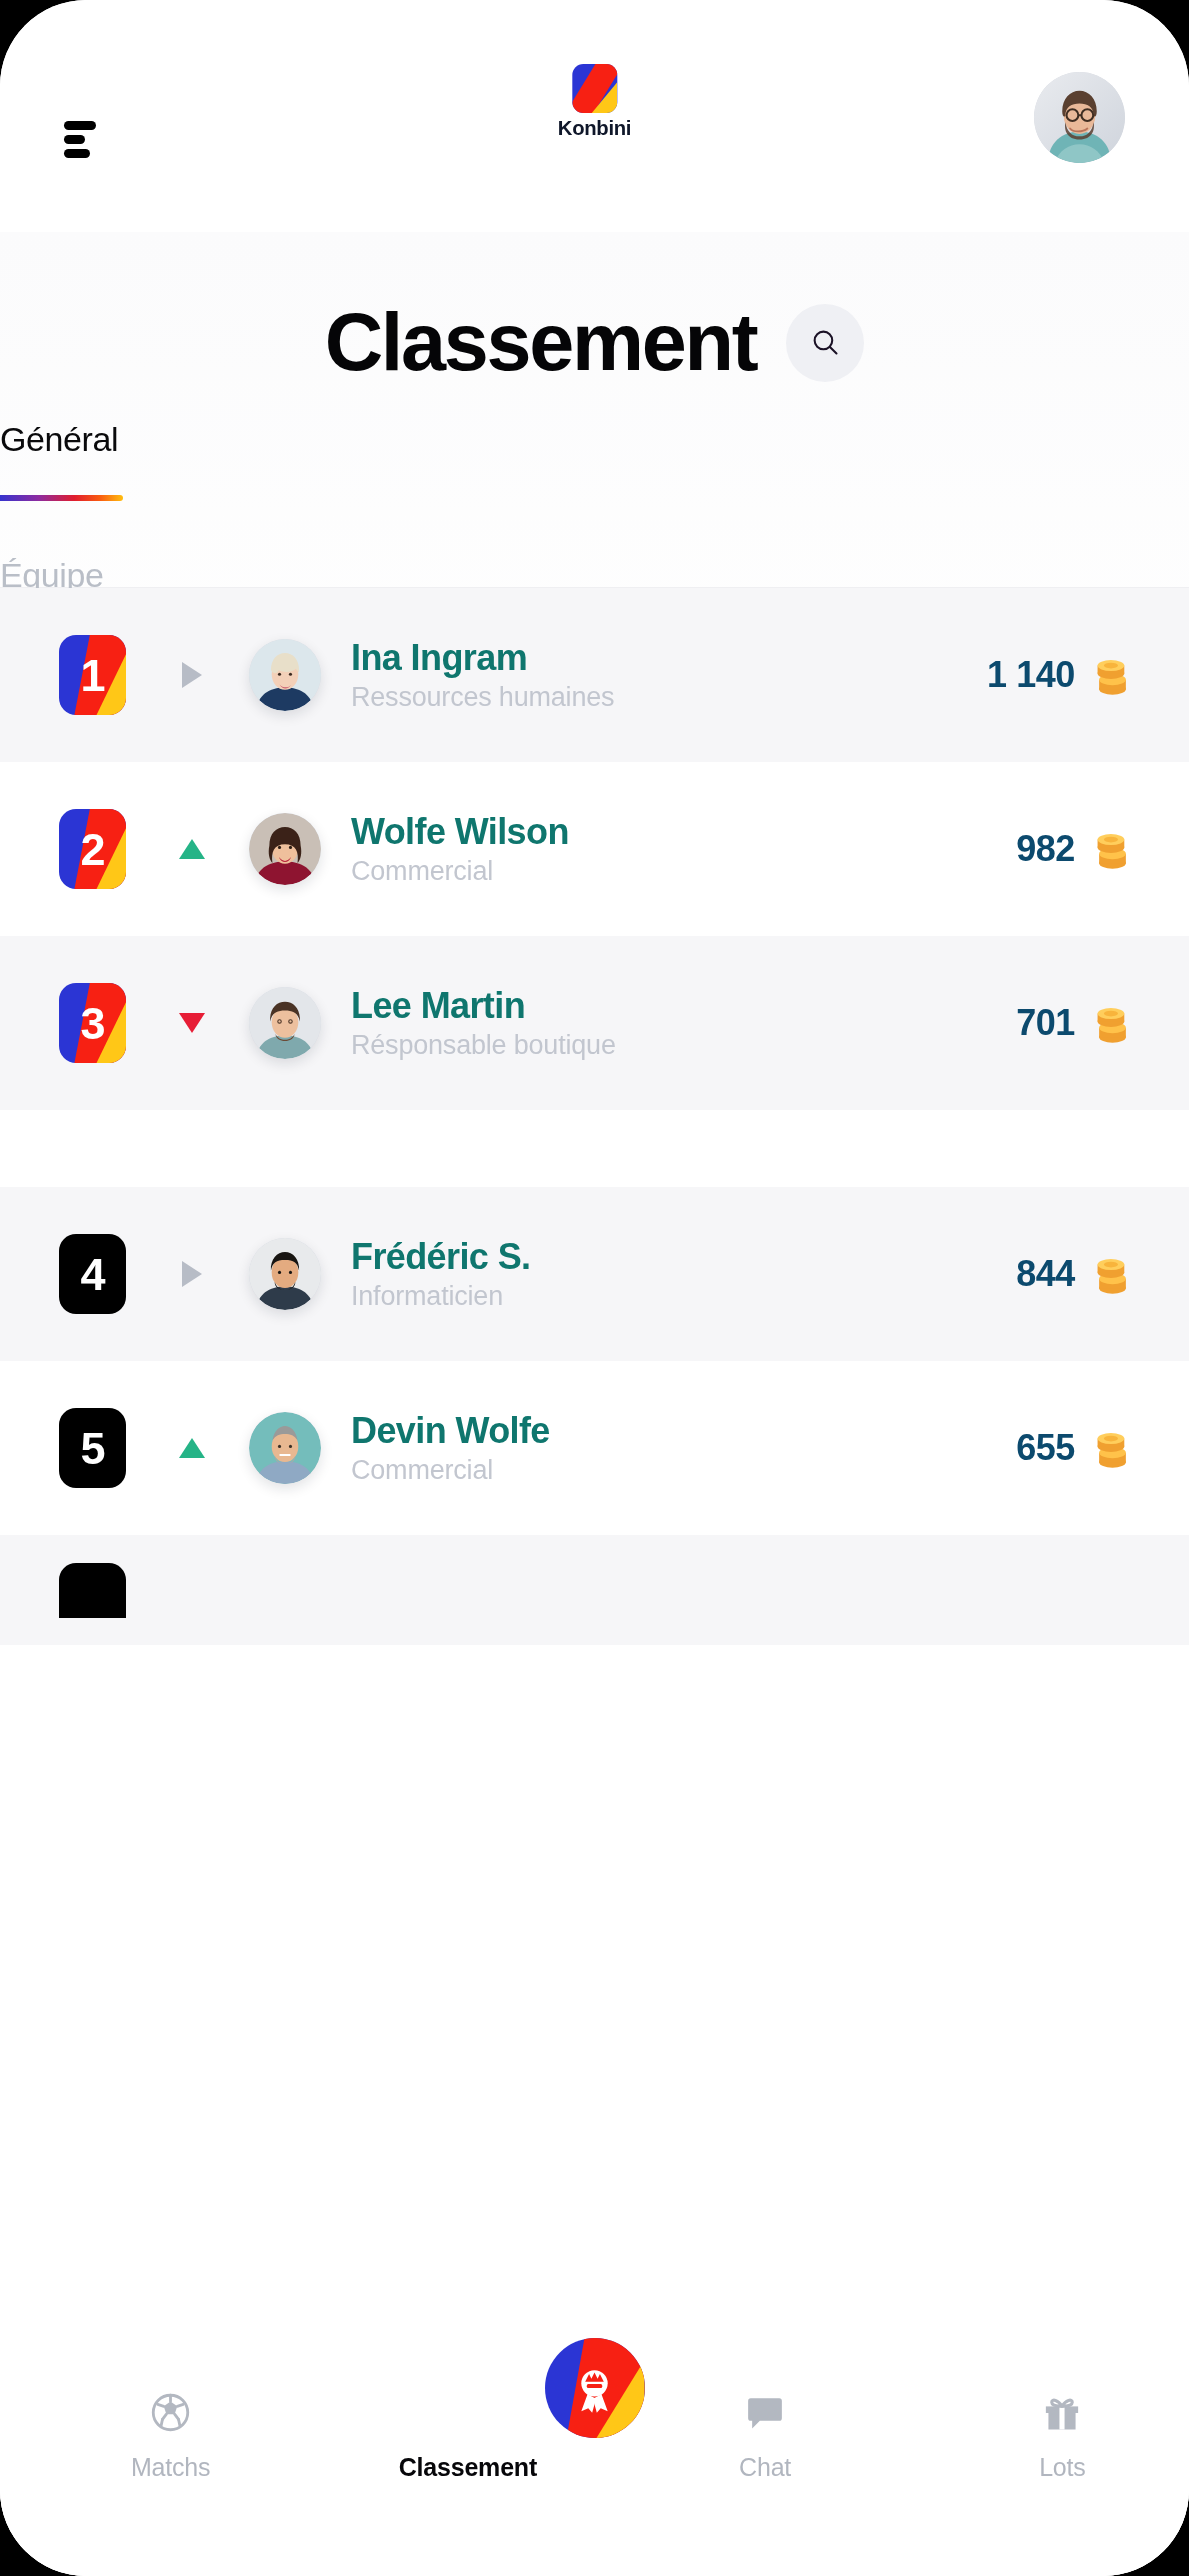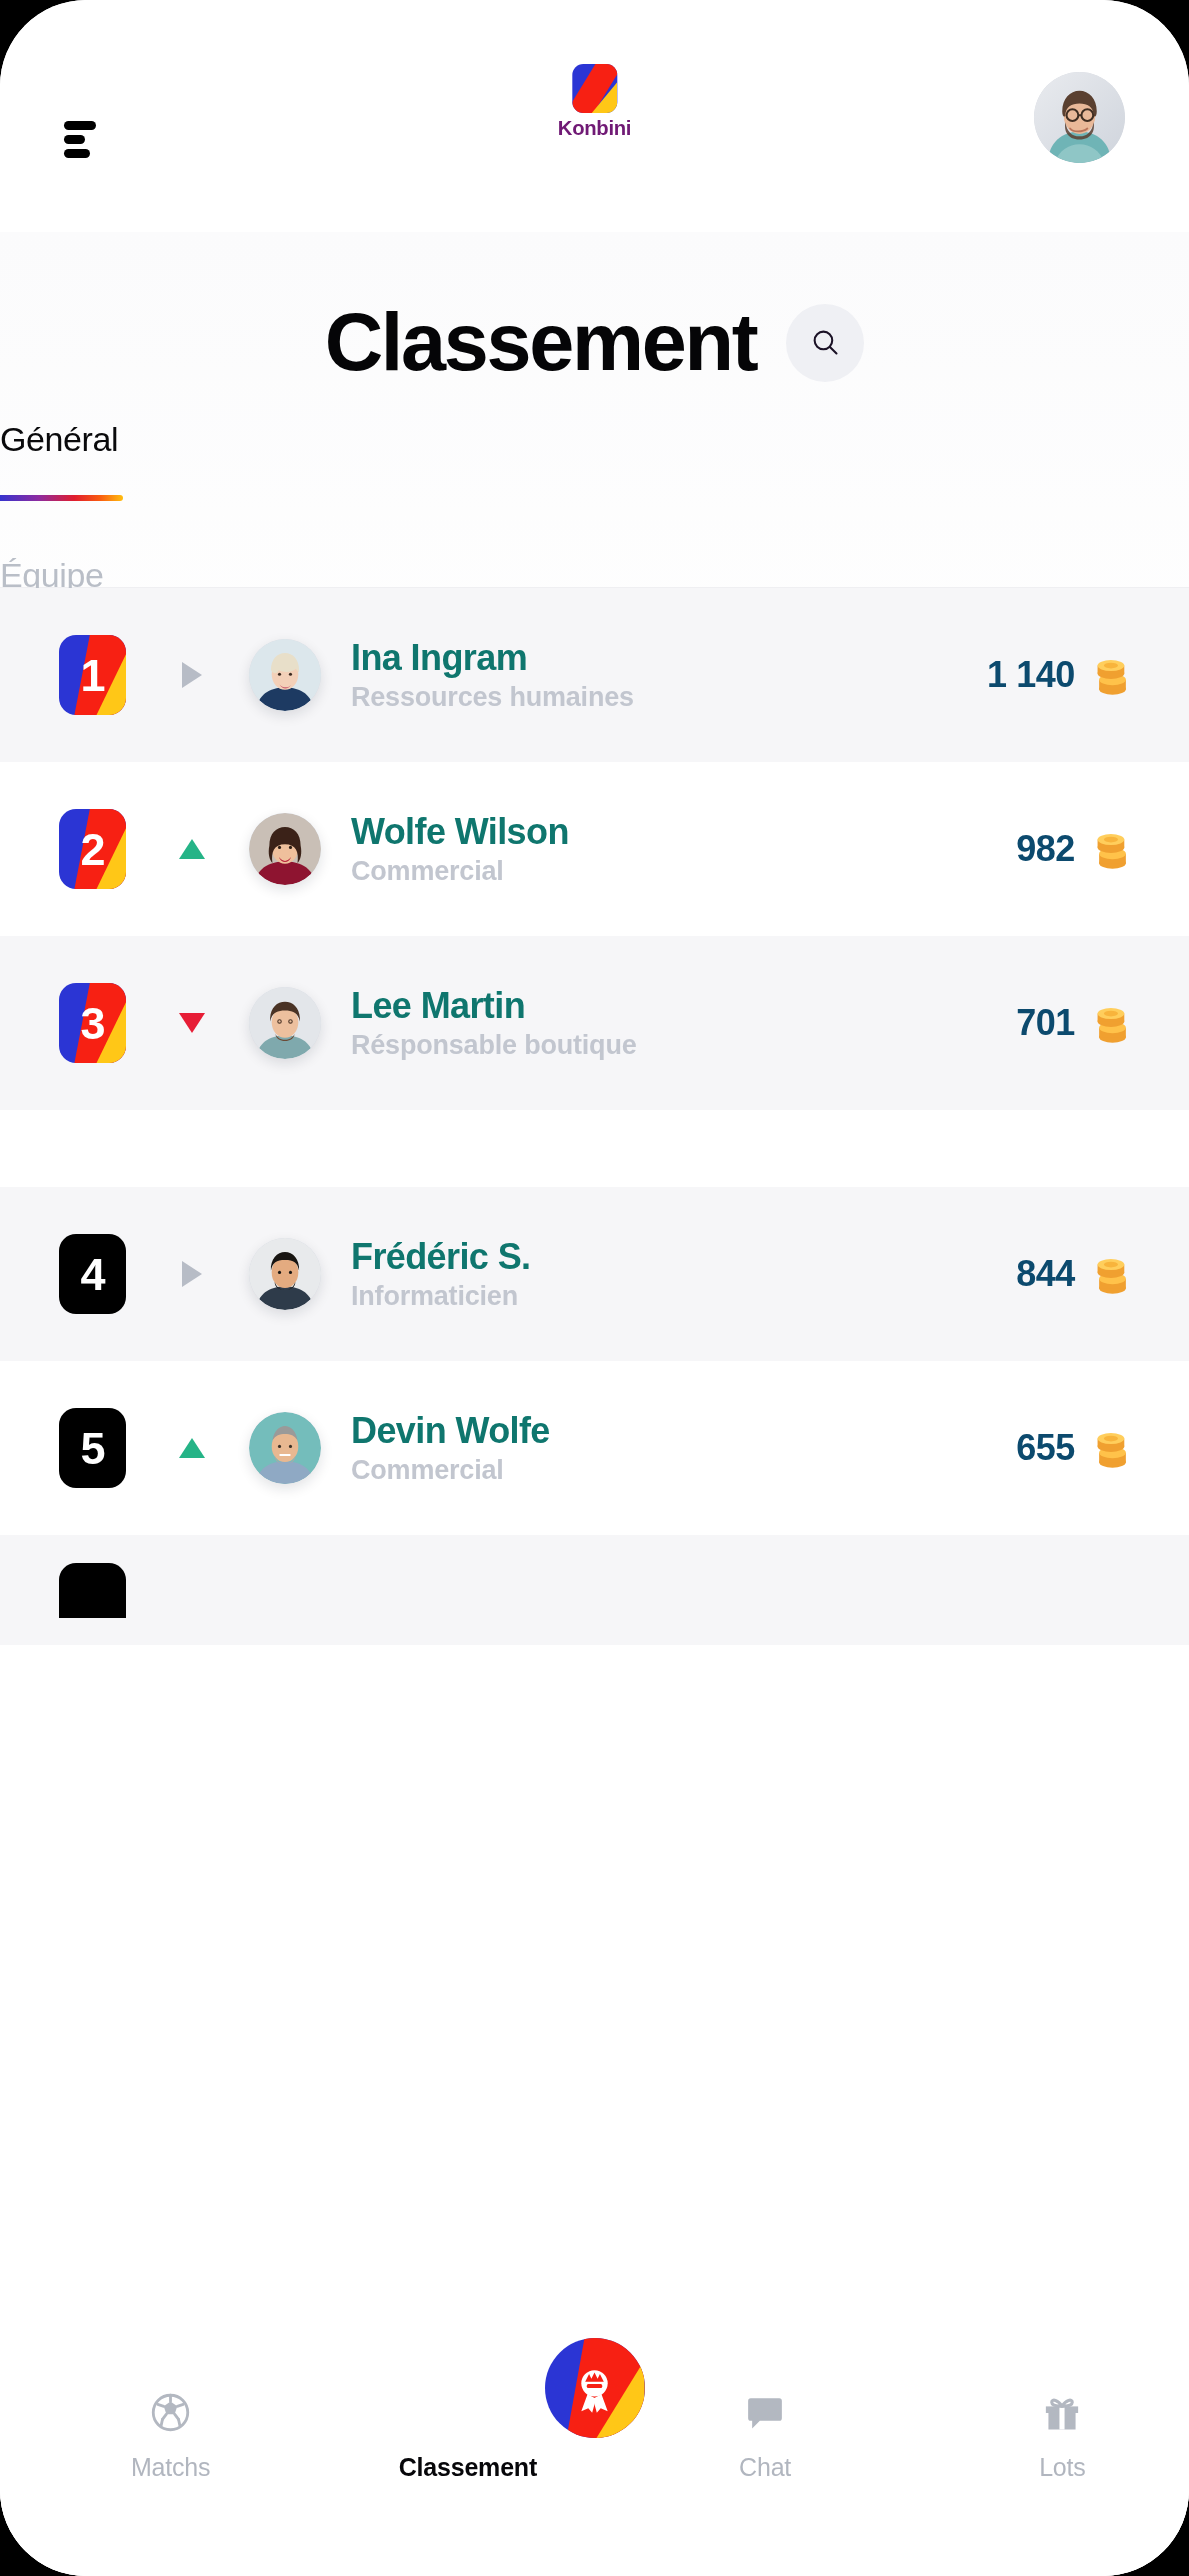--- a/index.html
+++ b/index.html
@@ -86,21 +86,21 @@
   .brand-mark .yellow {
     position: absolute;
     inset: 0;
     background: #ffc717;
     clip-path: polygon(100% 38%, 100% 100%, 44% 100%);
   }
   .brand-name {
     font-size: 20.3px;
     font-weight: 700;
     letter-spacing: -0.3px;
-    color: #701a75;
+    color: #0f172a;
   }
 
   .avatar-btn {
     position: absolute;
     right: 64px;
     top: 72px;
     width: 91px;
     height: 91px;
     border-radius: 50%;
     overflow: hidden;
@@ -272,21 +272,21 @@
   .row-name {
     font-size: 36px;
     font-weight: 700;
     color: #0f766e;
     letter-spacing: -0.6px;
     line-height: 1.16;
     white-space: nowrap;
   }
   .row-role {
     font-size: 27px;
-    font-weight: 700;
+    font-weight: 400;
     color: #c2c6cf;
     letter-spacing: -0.2px;
     line-height: 1.15;
     white-space: nowrap;
   }
 
   .row-score {
     flex: none;
     display: flex;
     align-items: center;

